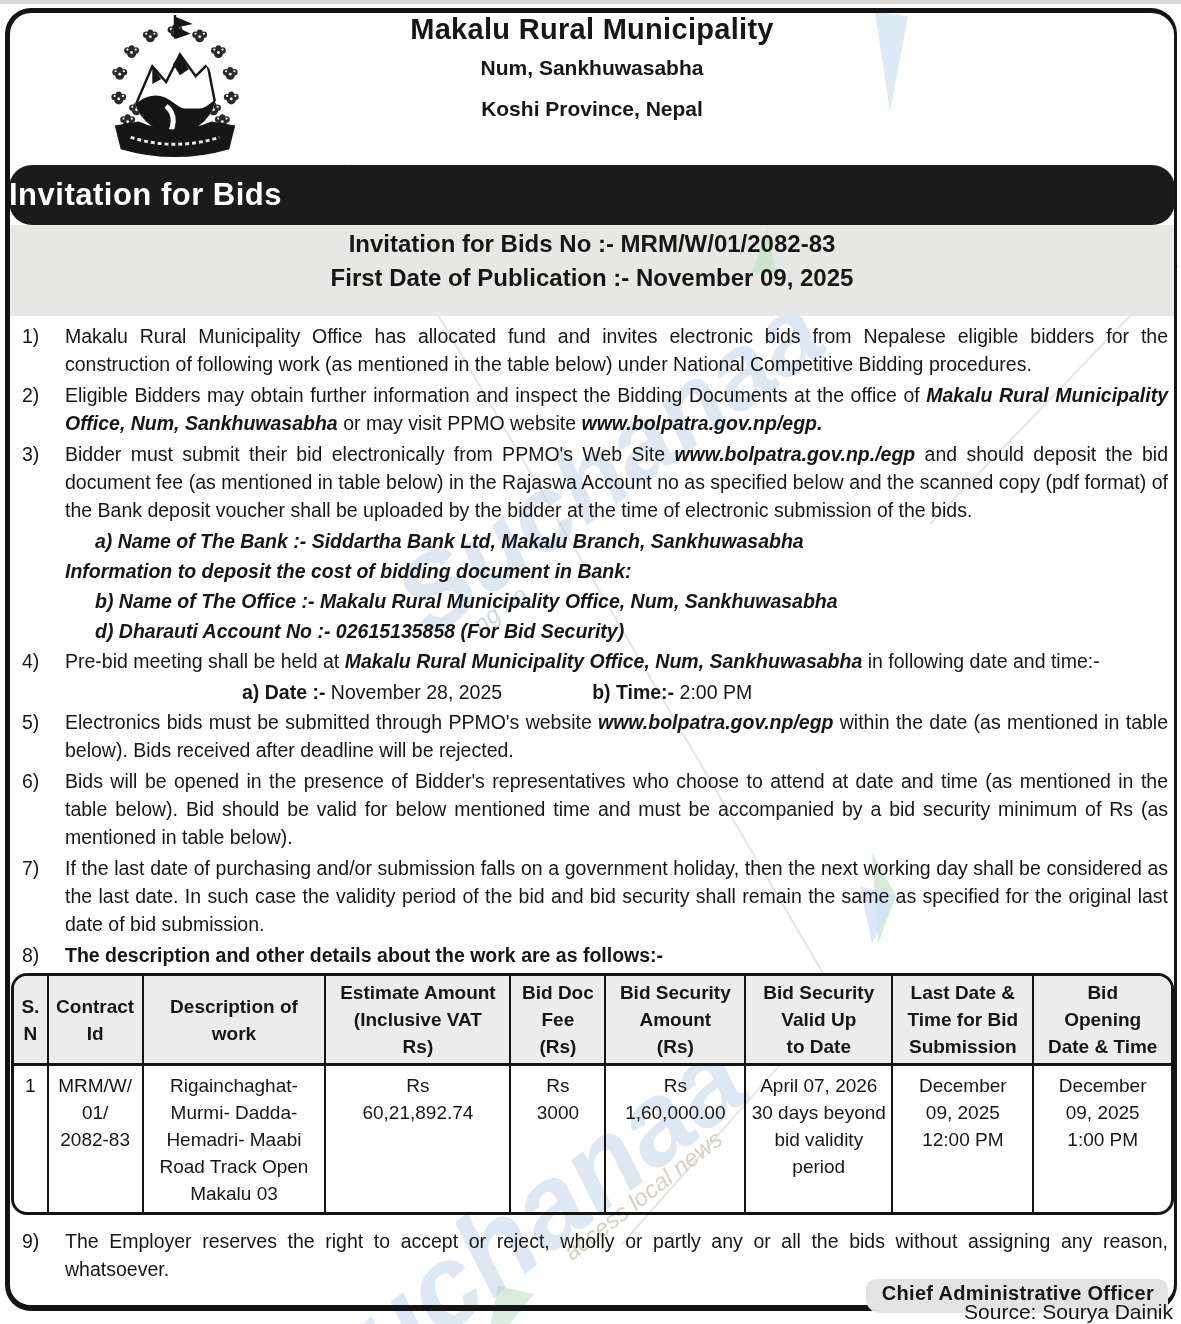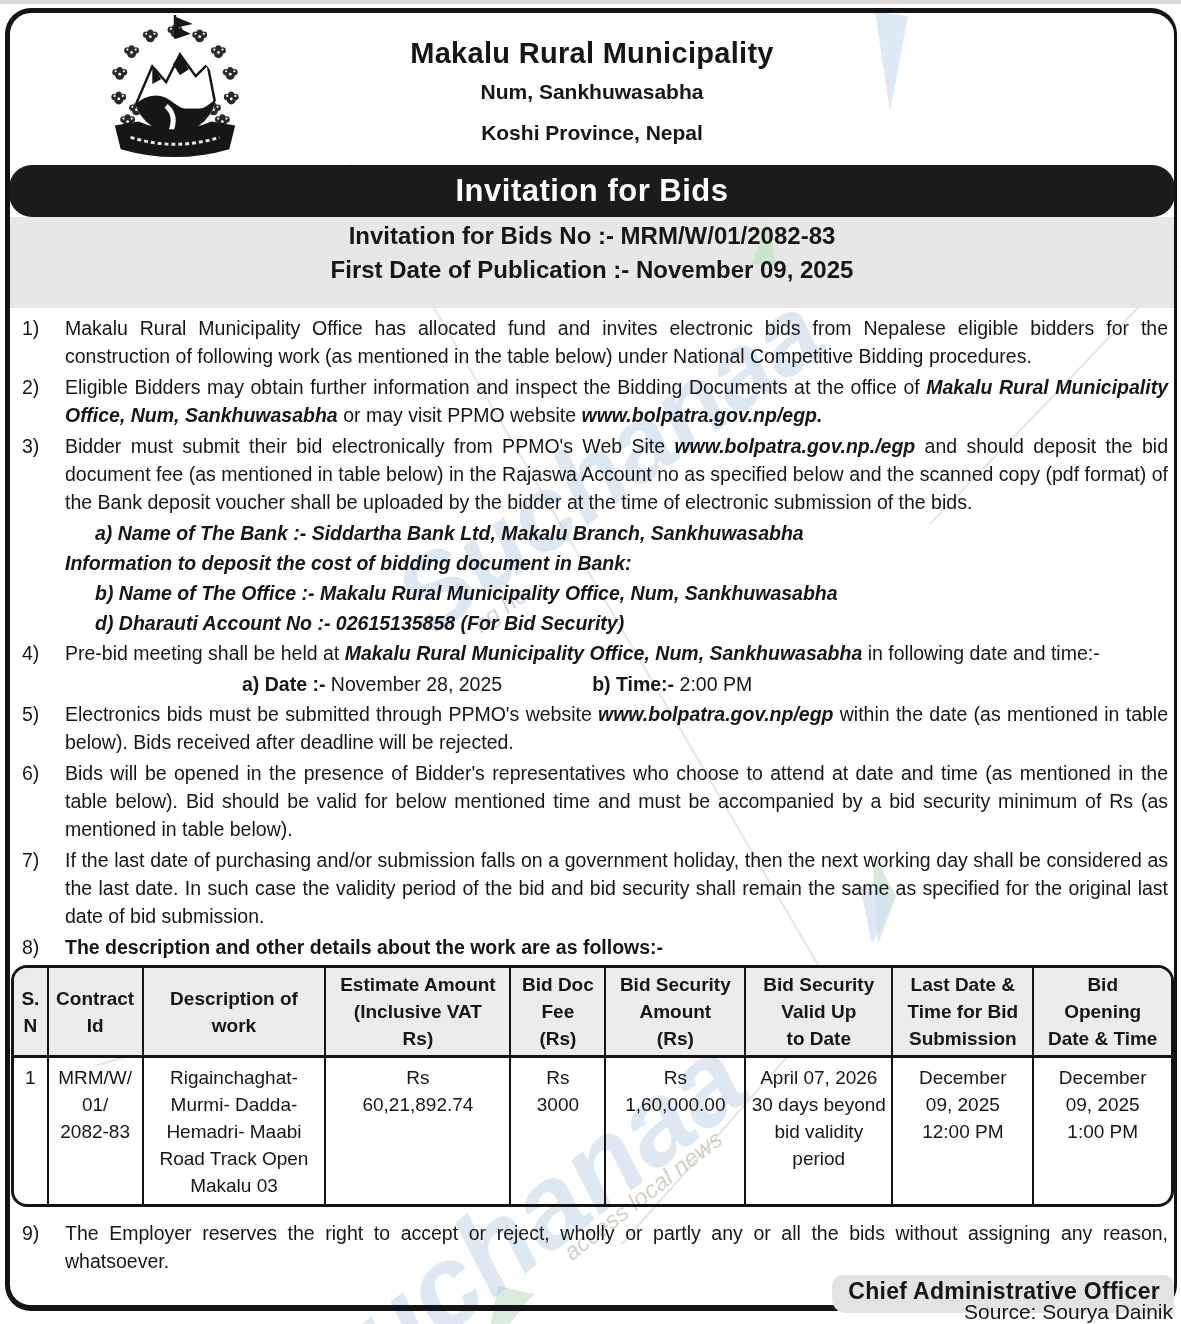--- a/index.html
+++ b/index.html
@@ -12,29 +12,29 @@
   .wm-layer { position:absolute; left:0; top:0; width:1181px; height:1324px; z-index:0; pointer-events:none; }
   
   .doc {
     position:relative; z-index:1; margin:4px 4px 0 5px; height:1292px;
     border:5px solid var(--border,#141414); border-right-width:3px; border-bottom-width:6px;
     border-radius:26px; overflow:visible; background:transparent; box-sizing:content-box;
   }
   
   .masthead { position:relative; height:150px; text-align:center; }
   .logo { position:absolute; left:86px; top:2px; width:158px; height:150px; }
-  .t1 { font-size:29px; font-weight:bold; padding-top:24px; letter-spacing:0.3px; }
+  .t1 { font-size:29px; font-weight:bold; padding-top:0; letter-spacing:0.3px; }
   .t2 { font-size:29px; font-weight:bold; margin-top:11px; letter-spacing:0.3px; }
   .t3 { font-size:21px; font-weight:bold; margin-top:10px; }
   .t4 { font-size:21px; font-weight:bold; margin-top:17px; }
   
   .banner {
-    height:52px; margin:2px -1px 0; border-radius:23px;
+    height:60px; margin:2px -1px 0; border-radius:23px;
     background:var(--banner-bg,#1b1b1b); color:var(--banner-text,#fff);
-    display:flex; align-items:center; justify-content:center;
+    display:flex; align-items:center; justify-content:flex-start;
     font-size:31px; font-weight:bold; letter-spacing:0.5px;
   }
   
   .subbanner { position:relative; background:var(--band-bg,#e7e7e6); padding:2px 0 21px; text-align:center; }
   .subbanner .bl { position:relative; z-index:1; font-size:24px; font-weight:bold; line-height:34px; }
   .band-arrow { position:absolute; left:742px; top:4px; z-index:0; }
   
   .body-lines { padding-top:6px; font-size:19.5px; line-height:28px; }
   .line { position:relative; padding:0 6px 0 55px; margin-bottom:3px; }
   .line .num { position:absolute; left:12px; top:0; }
@@ -61,23 +61,23 @@
     height:90px; vertical-align:middle; font-weight:bold; line-height:27px;
     background:var(--table-header-bg,#ececec); border-bottom:3px solid var(--border,#141414);
   }
   .bids td { height:146px; vertical-align:top; line-height:27px; padding-top:6px; }
   .bids col.c1{width:3%} .bids col.c2{width:8.2%} .bids col.c3{width:15.8%}
   .bids col.c4{width:16%} .bids col.c5{width:8.2%} .bids col.c6{width:12.1%}
   .bids col.c7{width:12.7%} .bids col.c8{width:12.2%} .bids col.c9{width:11.8%}
   
   .closing { margin-top:6px; }
   .cao {
-    position:absolute; right:0; bottom:-8px; z-index:3;
+    position:absolute; right:6px; bottom:-8px; z-index:3;
     background:#e3e3e3; border-radius:10px 10px 2px 14px;
-    padding:3px 14px 8px 16px; font-size:23px; font-weight:bold; letter-spacing:0.3px;
+    padding:3px 14px 8px 16px; font-size:20px; font-weight:bold; letter-spacing:0.3px;
   }
   .source {
     position:absolute; right:8px; bottom:0px; z-index:2;
     font-size:21px; 
   }
 </style>
 </head>
 <body>
 
 <div class="page">

